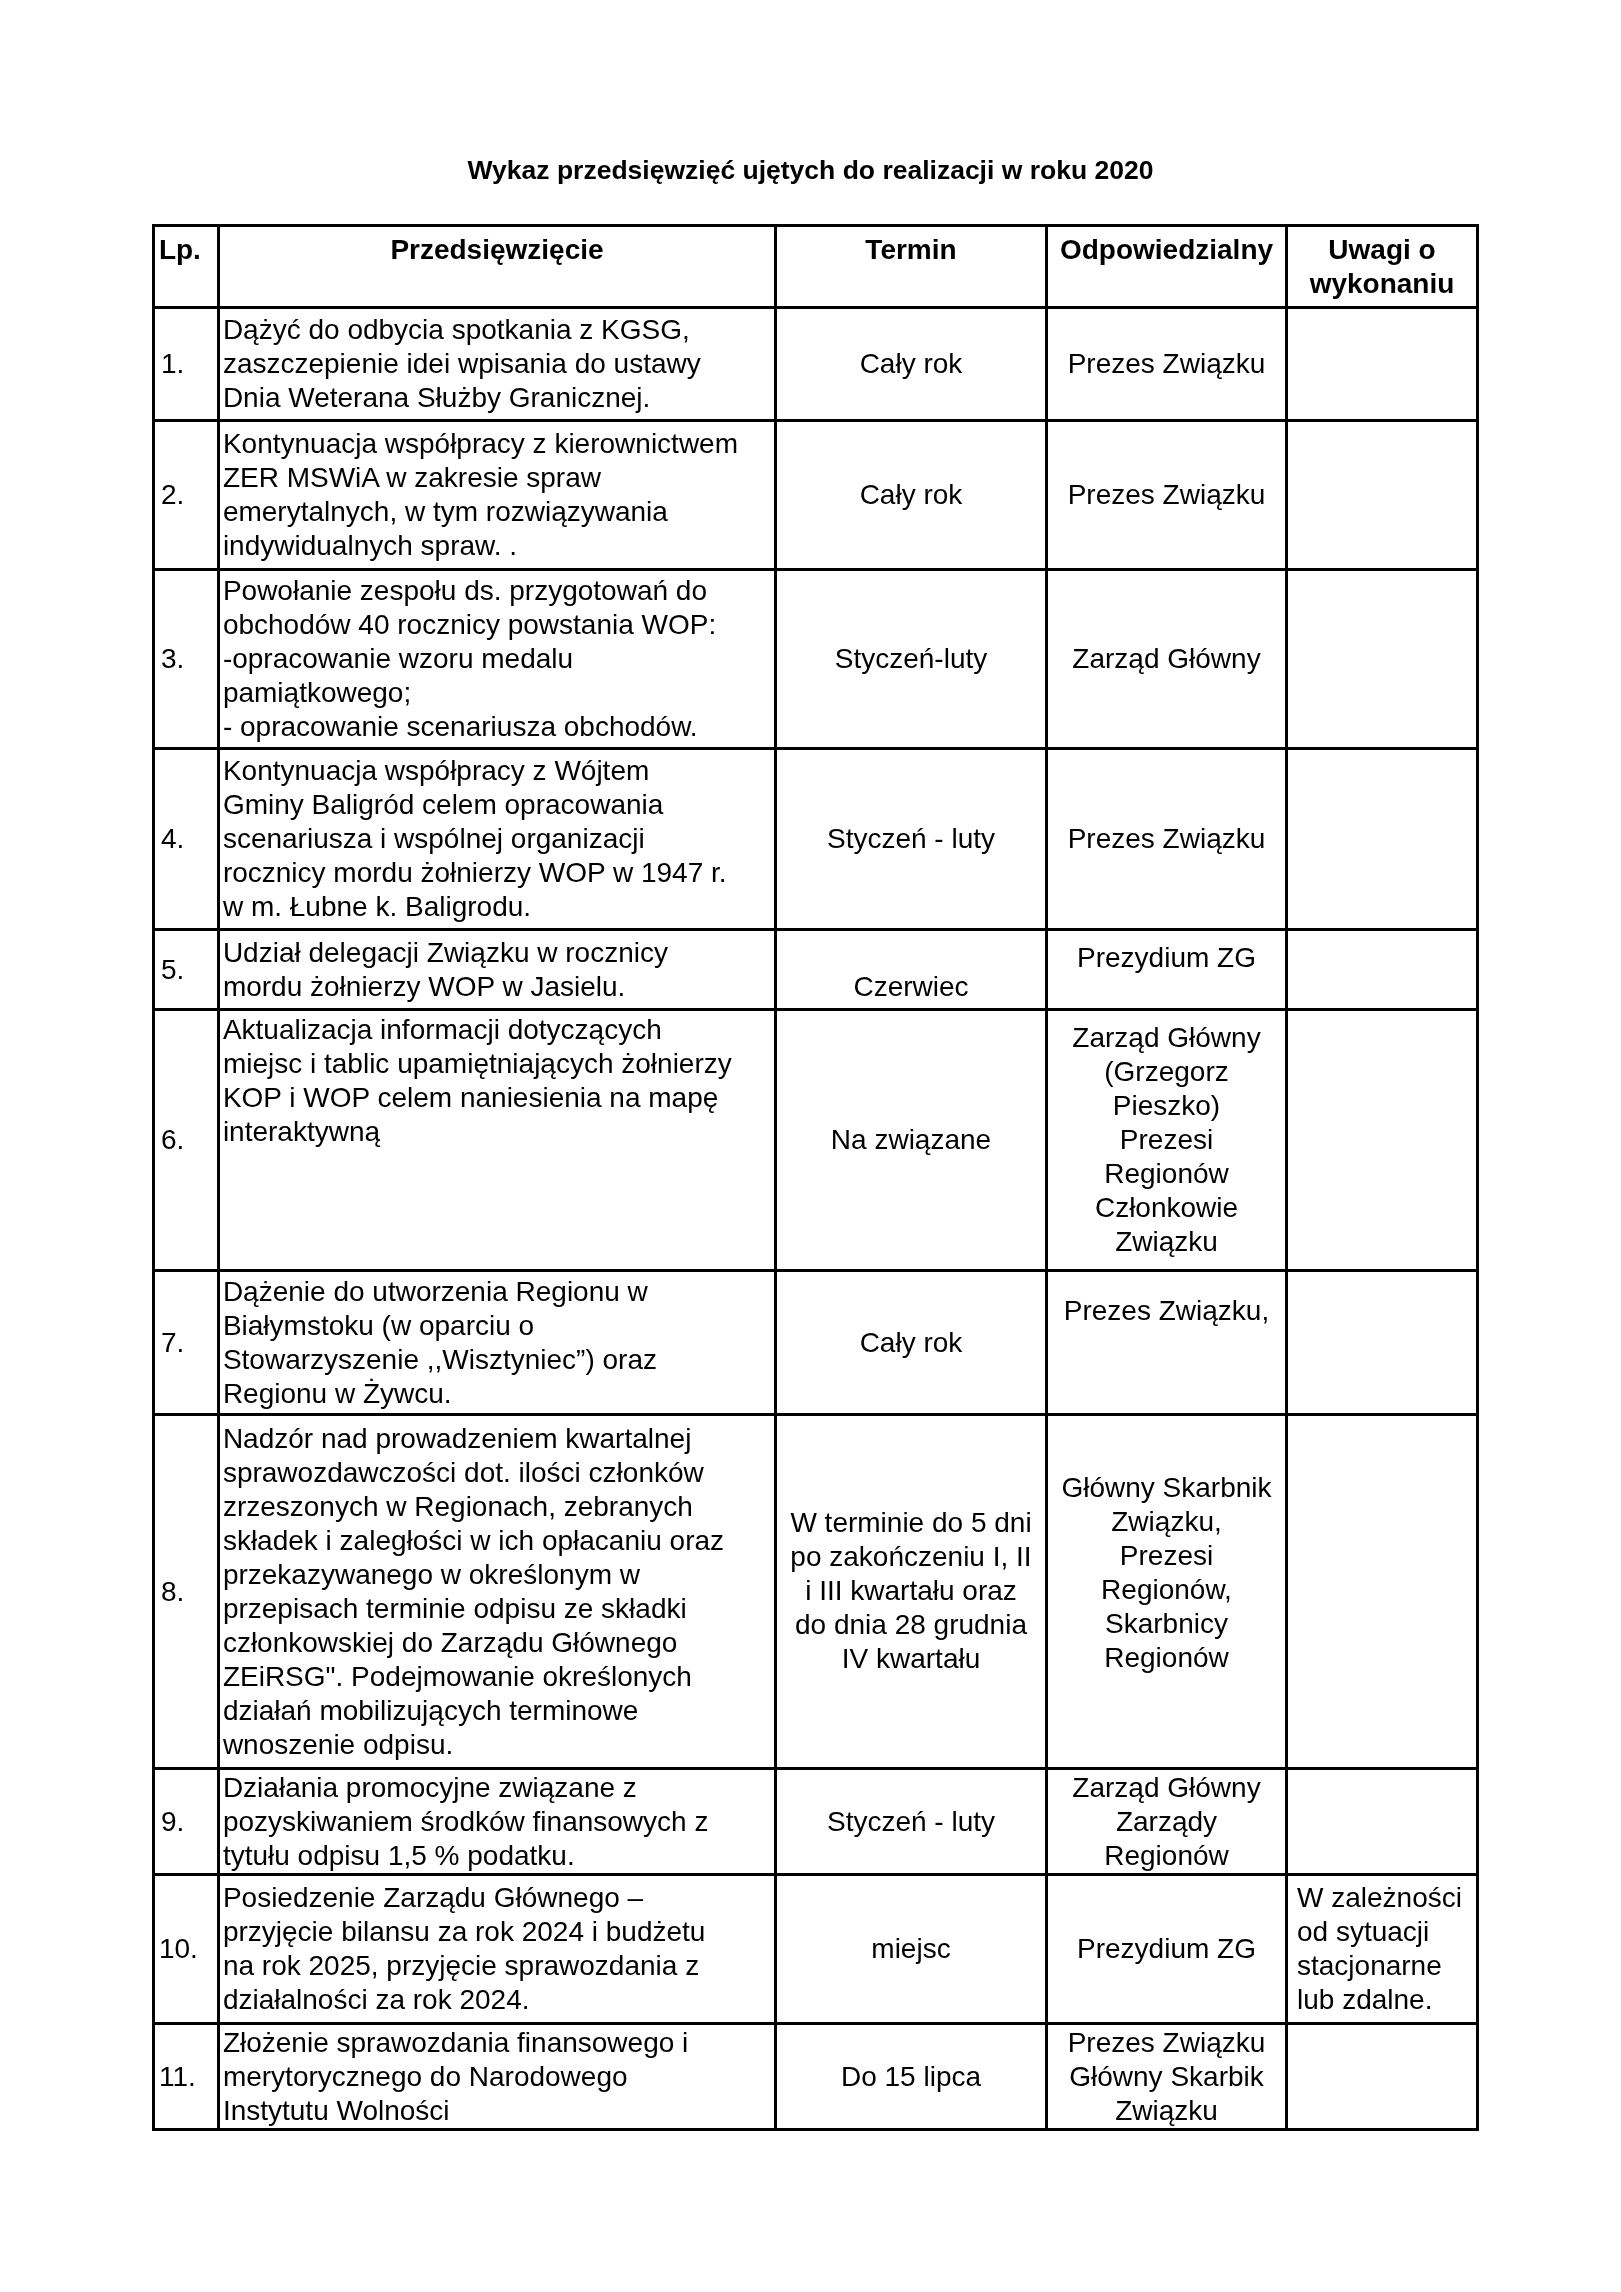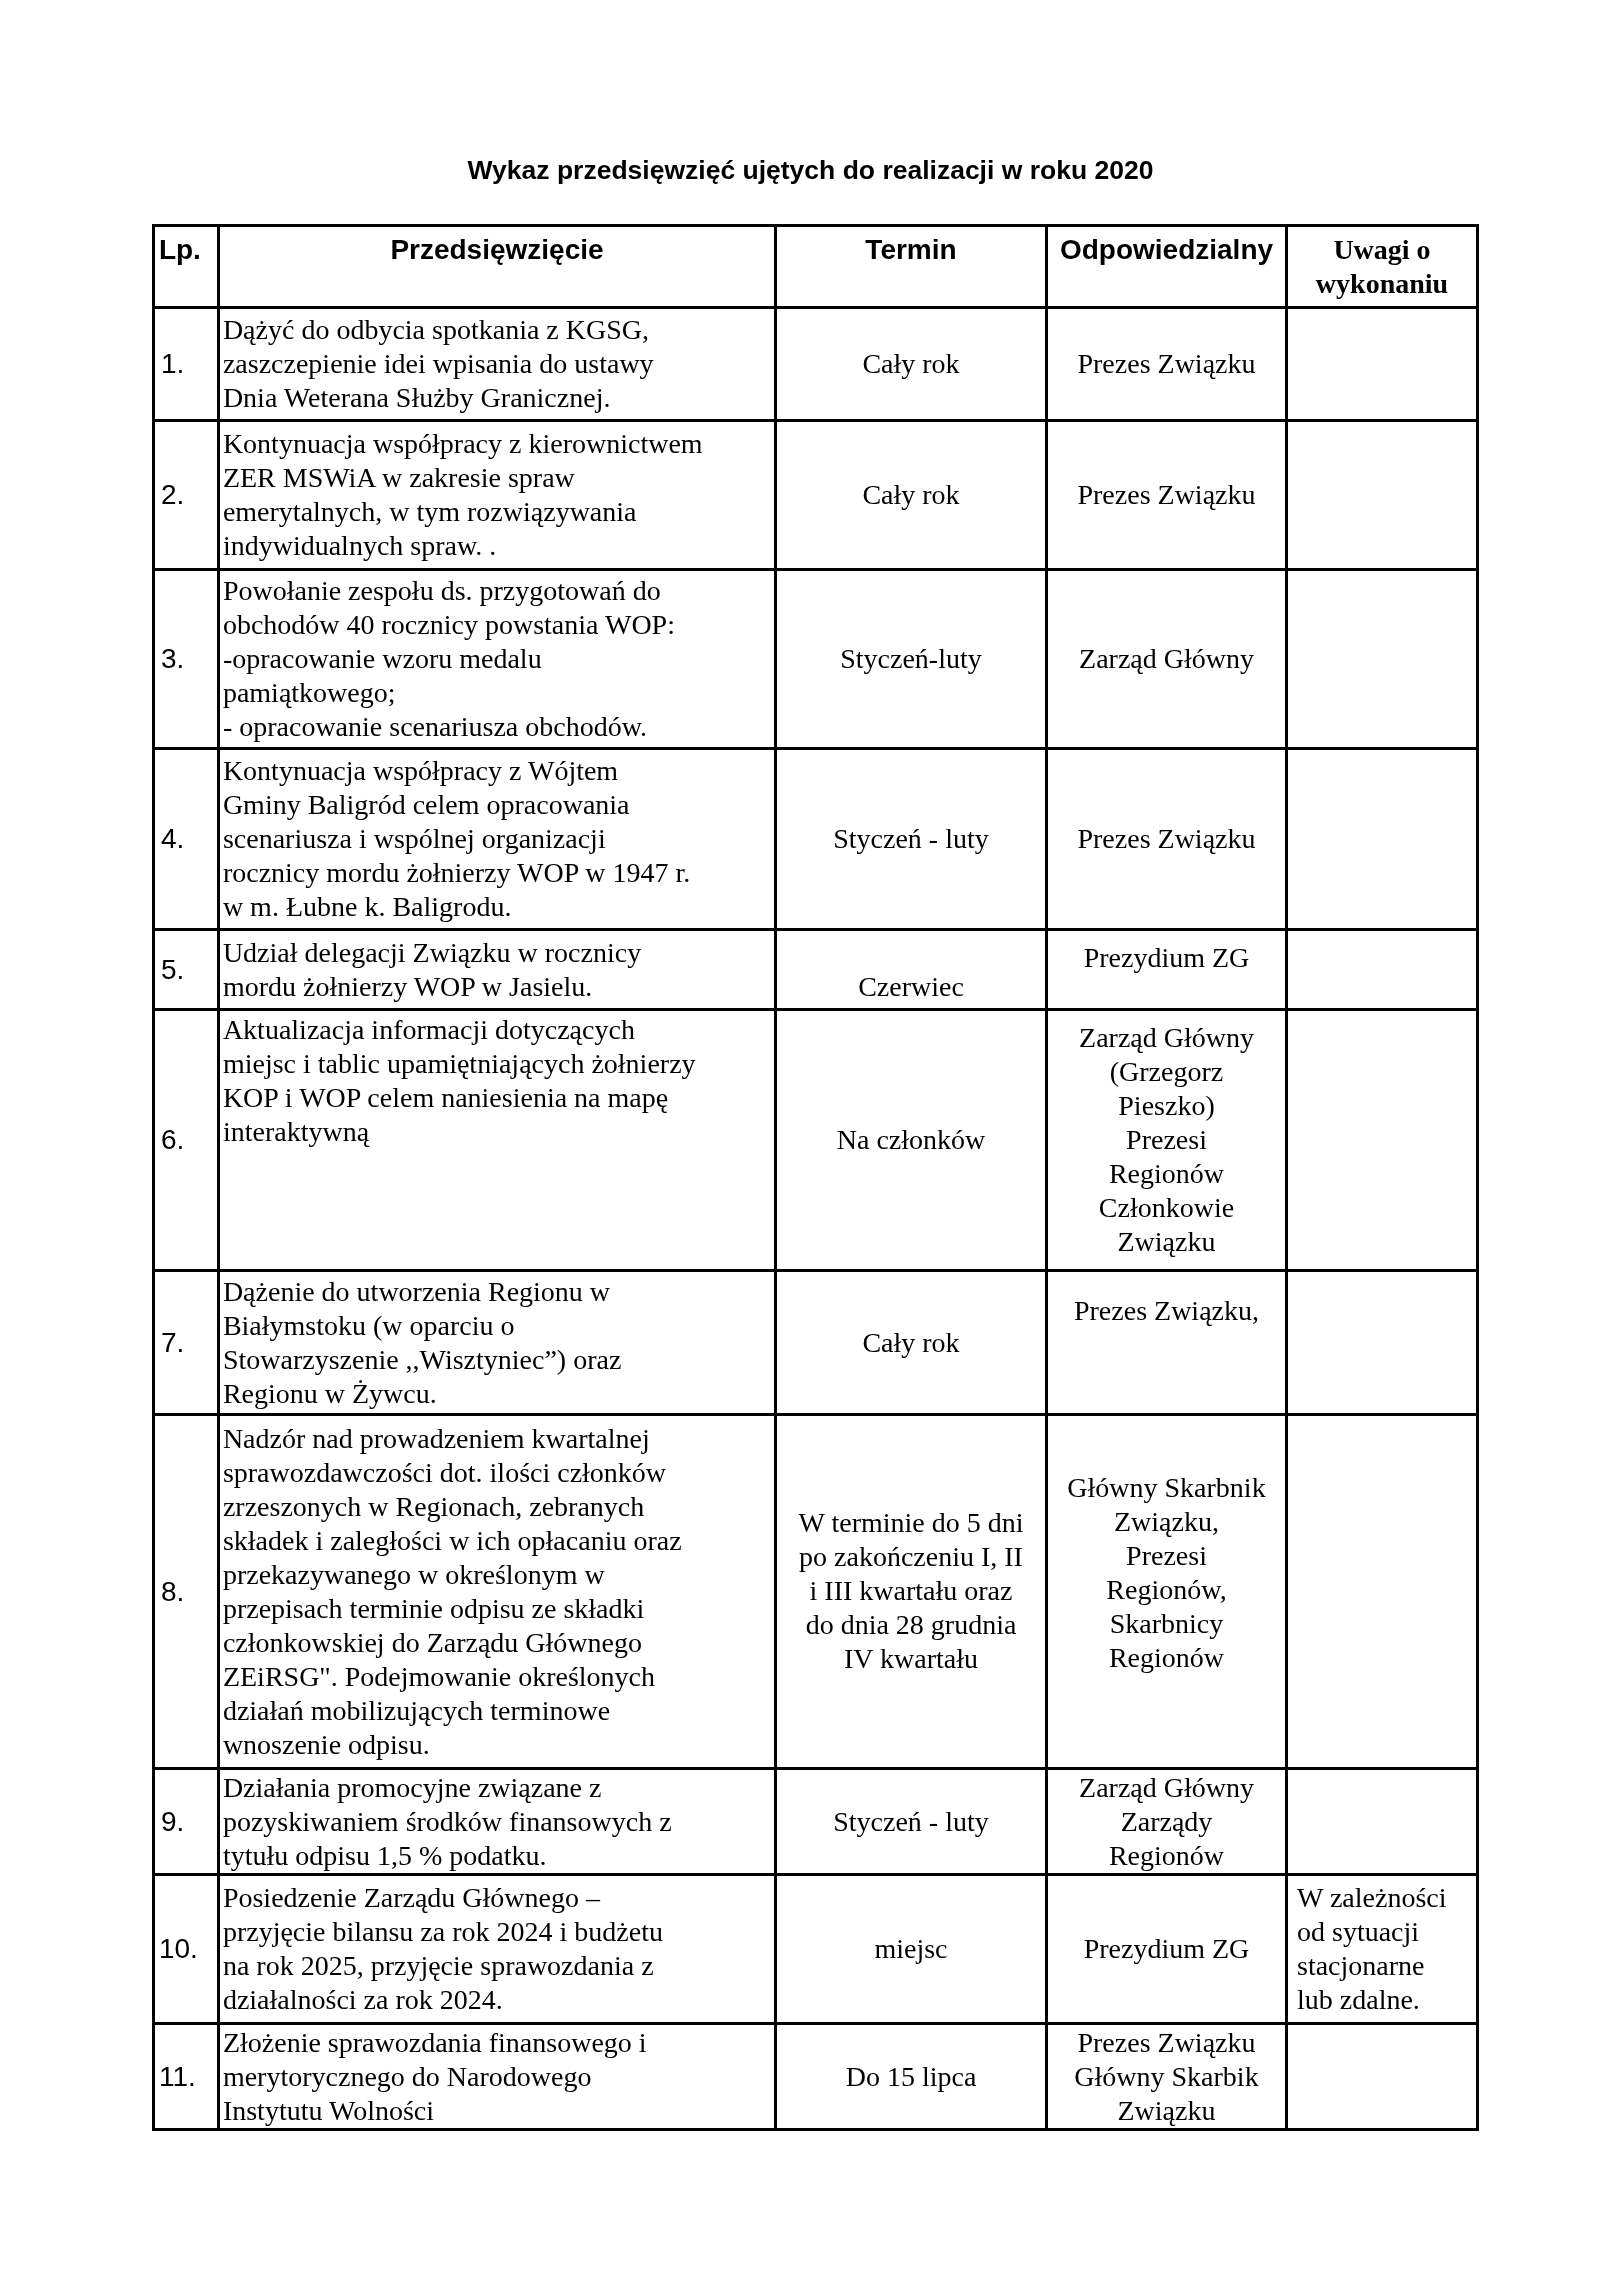--- a/index.html
+++ b/index.html
@@ -26,21 +26,21 @@
     col.c-lp { width: 65px; }
     col.c-task { width: 557px; }
     col.c-term { width: 271px; }
     col.c-resp { width: 240px; }
     col.c-notes { width: 191px; }
     td.lp { text-align: left; padding-left: 5.9px; }
     td.task { text-align: left; padding-left: 2.9px; }
     td.term { text-align: center; }
     td.resp { text-align: center; }
     td.notes { text-align: left; padding-left: 9px; }
-    .ml { white-space: pre-line; font-family: Liberation Serif, serif; }
+    .ml { white-space: pre-line; }
     tr.h { height: 82px; }
   </style>
 </head>
 <body>
 
 <div class="title">Wykaz przedsięwzięć ujętych do realizacji w roku 2020</div>
 
 <table>
   <colgroup>
     <col class="c-lp">
@@ -108,21 +108,21 @@
       <td class="term ml" style="vertical-align:bottom;padding-bottom:3.9px">Czerwiec</td>
       <td class="resp ml" style="vertical-align:top;padding-top:9.8px">Prezydium ZG</td>
       <td class="notes ml"></td>
     </tr>
     <tr style="height:261px">
       <td class="lp">6.</td>
       <td class="task ml" style="vertical-align:top;padding-top:2px">Aktualizacja  informacji dotyczących
 miejsc i tablic upamiętniających żołnierzy
 KOP i WOP celem naniesienia na mapę
 interaktywną</td>
-      <td class="term ml">Na członków</td>
+      <td class="term ml">Na związane</td>
       <td class="resp ml">Zarząd Główny
 (Grzegorz
 Pieszko)
 Prezesi
 Regionów
 Członkowie
 Związku</td>
       <td class="notes ml"></td>
     </tr>
     <tr style="height:144px">

